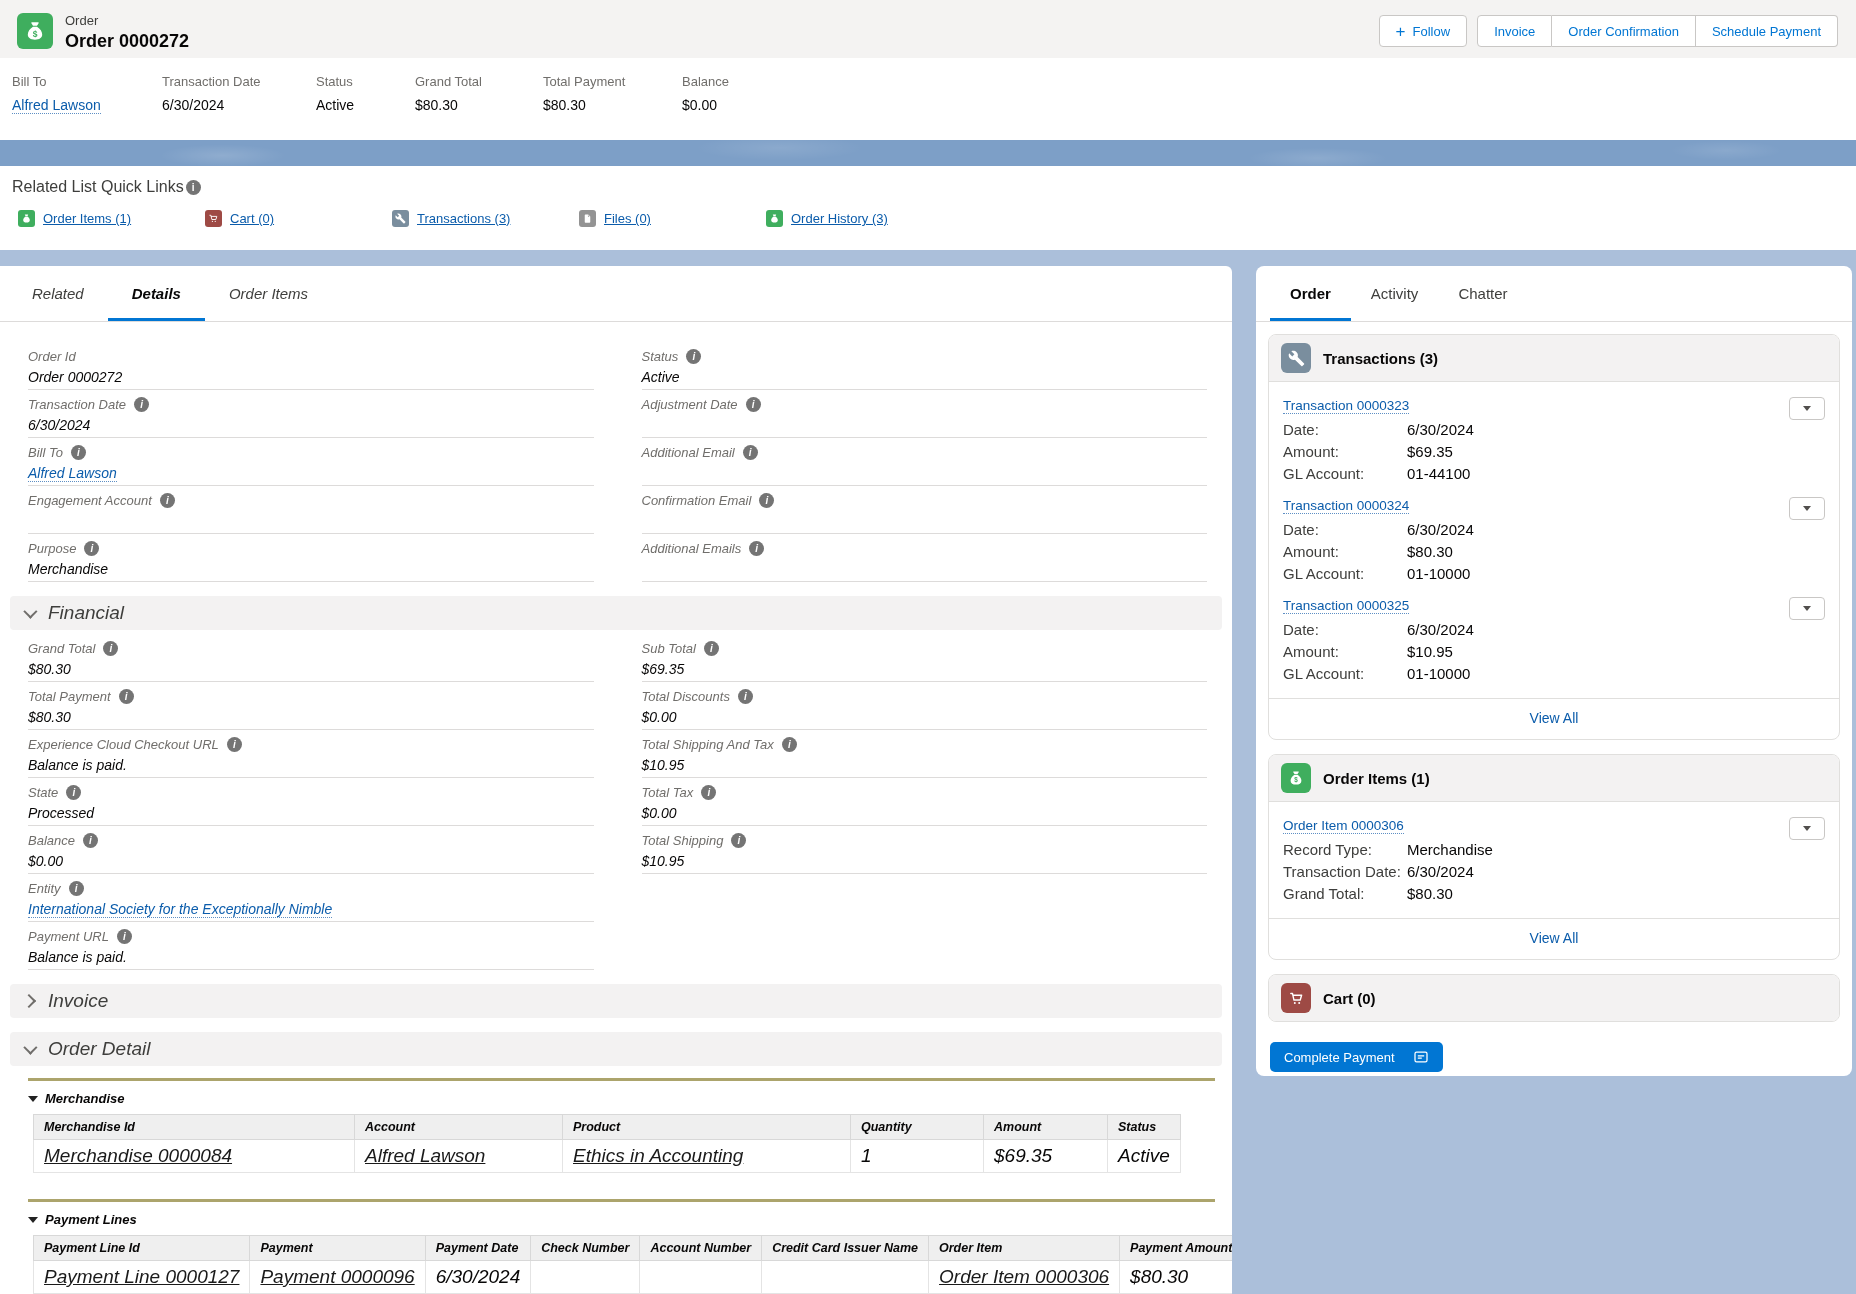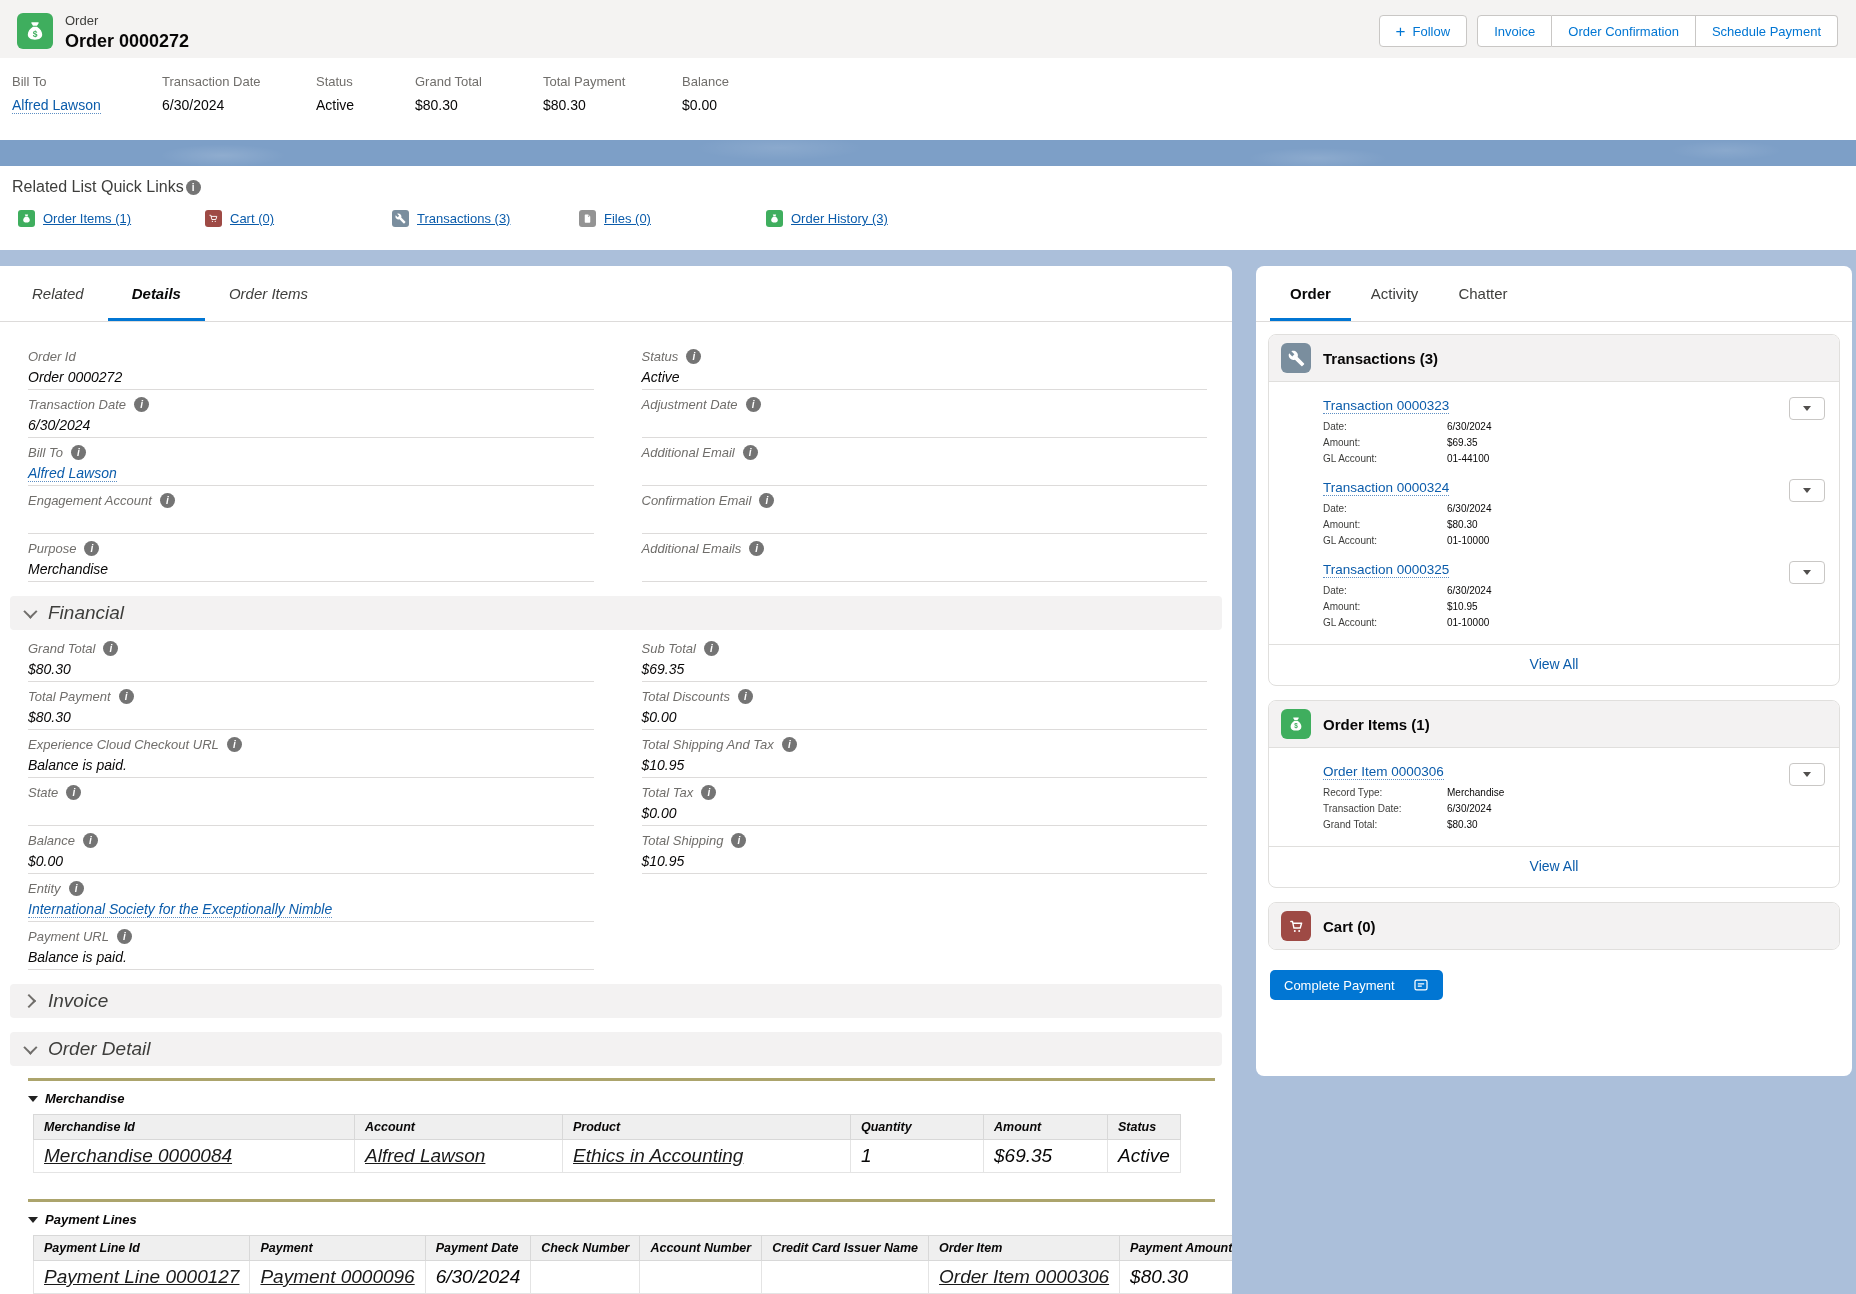--- a/index.html
+++ b/index.html
@@ -94,23 +94,23 @@
   .card { border:1px solid #e0dfdd; border-radius:8px; margin-bottom:14px; overflow:hidden; }
   .card-header { background:#f3f2f2; padding:8px 12px; display:flex; align-items:center; gap:12px; }
   .card-icon { width:30px; height:30px; border-radius:6px; display:flex; align-items:center;
                justify-content:center; flex:0 0 auto; }
   .icon-green { background:#3fae5e; color:#3fae5e; }
   .icon-red { background:#9e4a45; color:#9e4a45; }
   .icon-slate { background:#7a8e9e; color:#7a8e9e; }
   .icon-gray { background:#939393; color:#939393; }
   .card-title { font-size:15px; font-weight:bold; color:#080707; }
   .card-body { padding:14px 14px 2px 14px; border-top:1px solid #e0dfdd; }
-  .rel-item { position:relative; margin-bottom:14px; padding-right:48px;margin-left:40px; }
+  .rel-item { position:relative; margin-bottom:14px; padding-right:48px; }
   .rel-name { font-size:13.5px; display:inline-block; margin-bottom:2px; }
-  .rel-row { display:flex; font-size:10px; margin-top:5px; }
+  .rel-row { display:flex; font-size:15px; margin-top:5px; }
   .rel-row .rl { width:124px; color:#3e3e3c; flex:0 0 auto; }
   .rel-row .rv { color:#080707; }
   .dd-btn { position:absolute; right:0; top:1px; width:36px; height:23px; border:1px solid #c9c7c5;
             border-radius:4px; background:#fff; display:flex; align-items:center; justify-content:center;
             cursor:pointer; }
   .caret { width:0; height:0; border-left:4px solid transparent; border-right:4px solid transparent;
            border-top:5px solid #514f4d; }
   .card-footer { border-top:1px solid #e0dfdd; text-align:center; padding:11px 0 13px; font-size:14px; }
   .view-all { color:#0b5cab; cursor:pointer; }
   .cta-btn { margin:6px 0 0 2px; background:#0176d3; border:none; color:#fff; height:30px;
@@ -339,20 +339,21 @@
               <span>Experience Cloud Checkout URL</span>
               <span class="info-ic"></span>
             </div>
           <div class="f-value">Balance is paid.</div>
         </div>
         <div class="field">
           <div class="f-label">
               <span>State</span>
               <span class="info-ic"></span>
             </div>
+          <div class="f-value">Processed</div>
         </div>
         <div class="field">
           <div class="f-label">
               <span>Balance</span>
               <span class="info-ic"></span>
             </div>
           <div class="f-value">$0.00</div>
         </div>
         <div class="field">
           <div class="f-label">

